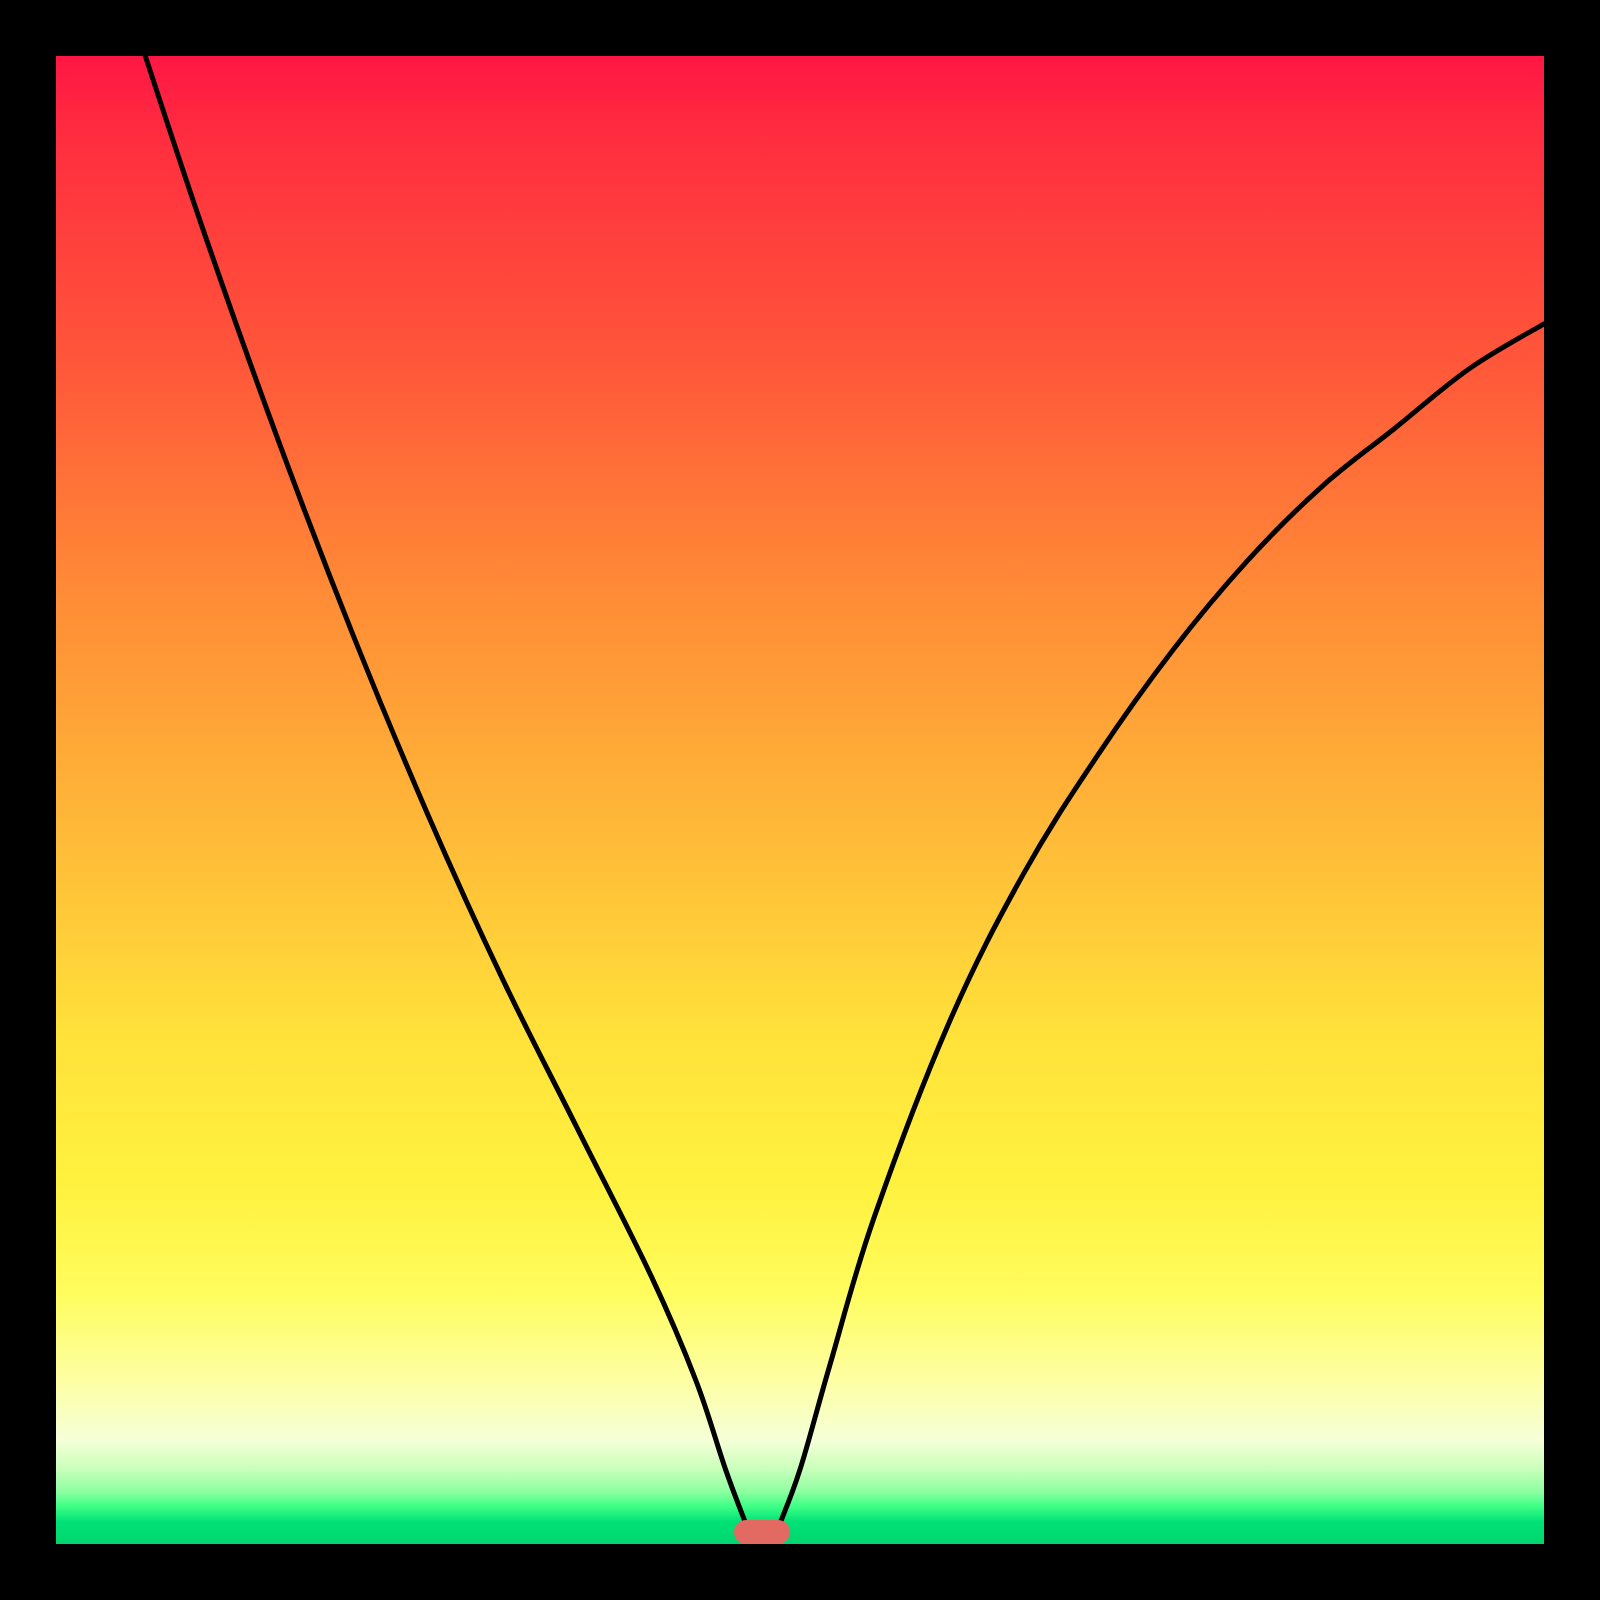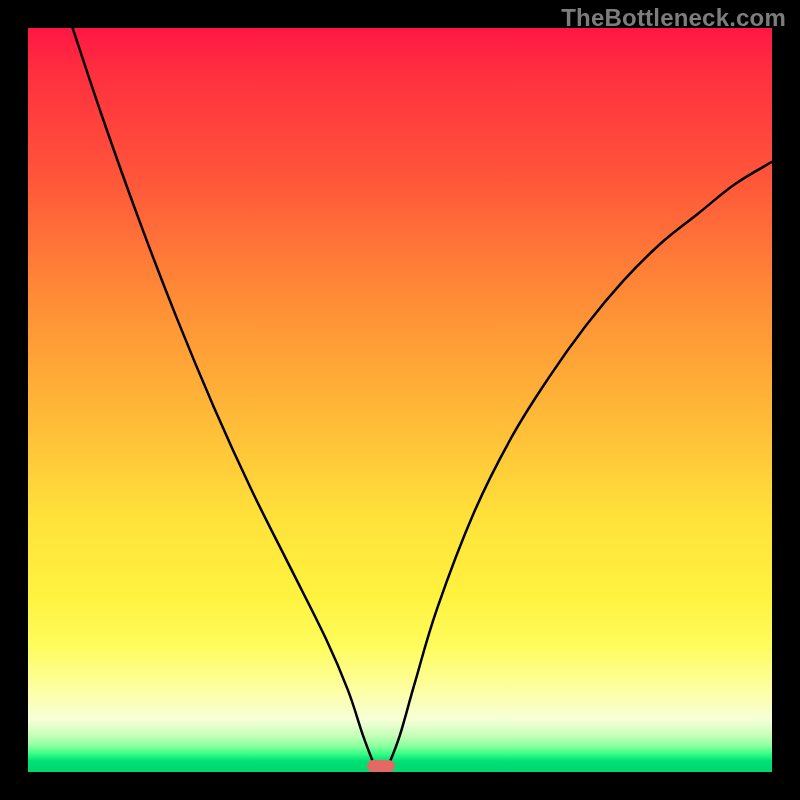--- a/index.html
+++ b/index.html
@@ -78,21 +78,20 @@
     border-radius: 6px;
     background: #e36a63;
     z-index: 3;
     transform: translate(-50%, -50%);
   }
 </style>
 </head>
 <body>
 
 <div class="frame">
-  <div class="watermark">TheBottleneck.com</div>
 
   <div class="plot-area">
     <div class="gradient"></div>
 
     <svg class="curve-svg" viewBox="0 0 744 744" preserveAspectRatio="none">
       <path class="curve-path" d="M 44.64 0 C 49.9968 16.070399999999996, 62.34720000000001 54.46079999999996, 74.4 89.27999999999997 C 86.4528 124.09919999999998, 98.208 157.28160000000005, 111.6 193.44000000000005 C 124.99199999999999 229.59840000000005, 135.40800000000002 256.68000000000006, 148.8 290.16 C 162.192 323.64, 172.608 348.6384, 186 379.44 C 199.392 410.2416, 209.808 433.1568, 223.2 461.28 C 236.59199999999998 489.40319999999997, 247.00799999999998 508.89599999999996, 260.4 535.68 C 273.792 562.4639999999999, 286.88640000000004 587.3136000000001, 297.6 610.08 C 308.3136 632.8464, 313.22400000000005 644.7504, 319.92 662.16 C 326.616 679.5695999999999, 330.1128 693.4079999999999, 334.8 706.8 C 339.48720000000003 720.192, 343.95120000000003 731.2031999999999, 345.96000000000004 736.56"></path>
       <path class="curve-path" d="M 360.84 736.56 C 362.8488 731.2031999999999, 367.3128 721.5311999999999, 372 706.8 C 376.6872 692.0688, 380.18399999999997 677.4864, 386.88 654.72 C 393.576 631.9536, 398.48640000000006 611.1216, 409.20000000000005 580.3199999999999 C 419.91360000000003 549.5183999999999, 433.008 514.4016, 446.4 483.6 C 459.792 452.7984, 470.208 433.30559999999997, 483.6 409.2 C 496.992 385.0944, 507.40799999999996 369.76800000000003, 520.8 349.68 C 534.192 329.592, 544.608 315.00960000000003, 558 297.6 C 571.392 280.1904, 581.808 267.6912, 595.2 252.95999999999998 C 608.5920000000001 238.22879999999998, 619.008 227.81279999999998, 632.4 215.76 C 645.7919999999999 203.7072, 656.2080000000001 196.71359999999999, 669.6 186 C 682.992 175.28640000000001, 693.4079999999999 165.6144, 706.8 156.24 C 720.192 146.86560000000003, 737.304 137.93760000000006, 744 133.92000000000007"></path>
     </svg>
 
     <div class="marker" style="left: 47.5%; top: 99.2%;"></div>

